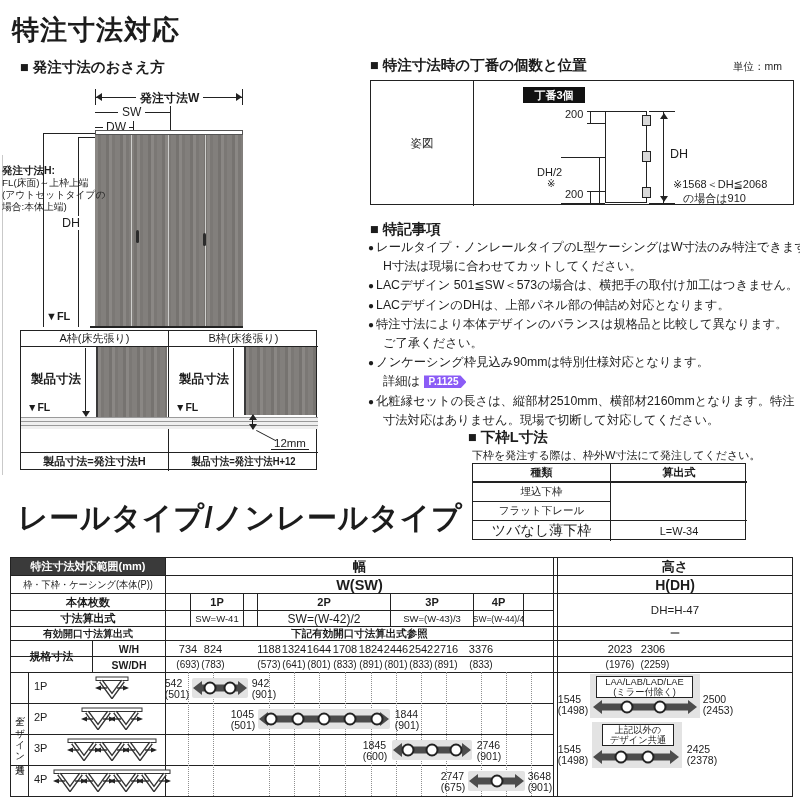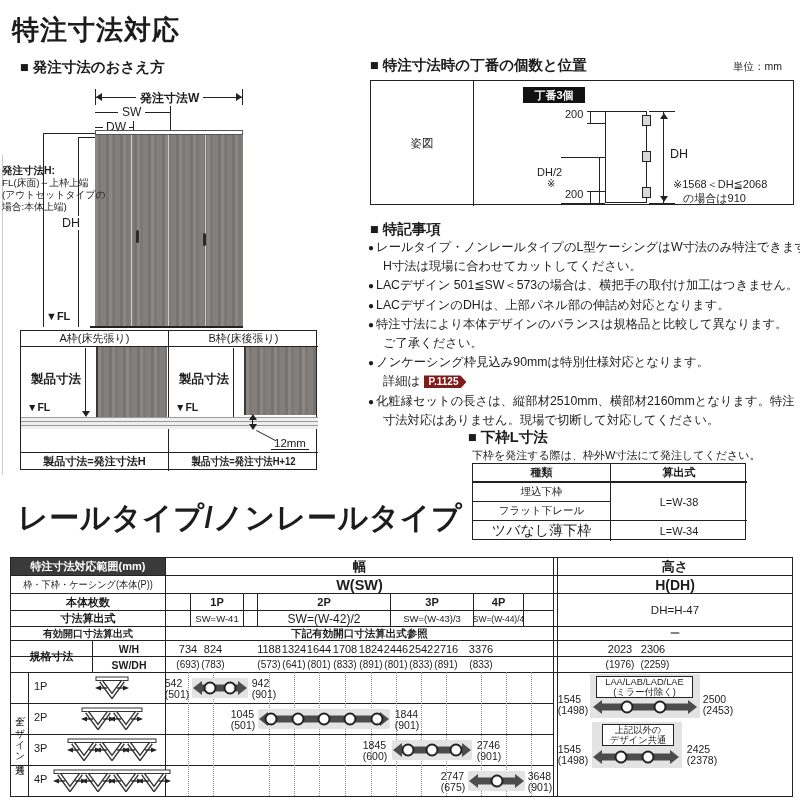--- a/index.html
+++ b/index.html
@@ -15,21 +15,21 @@
 .wood{background:repeating-linear-gradient(90deg,#8a8784 0 3px,#7b7875 3px 6px,#827f7c 6px 11px,#767370 11px 14px)}
 .floor{background:repeating-linear-gradient(180deg,#9a9a9a 0 1px,#efefef 1px 4px)}
 .band{position:absolute;background:#e3e3e3;border-radius:2px}
 .band .bar{position:absolute;left:6px;right:6px;top:50%;height:7px;transform:translateY(-50%);background:#4c4c4c}
 .band .ah{position:absolute;top:50%;width:0;height:0;border-top:7px solid transparent;border-bottom:7px solid transparent;transform:translateY(-50%)}
 .band .ah.l{left:1px;border-right:9px solid #4c4c4c}
 .band .ah.r{right:1px;border-left:9px solid #4c4c4c}
 .band .dot{position:absolute;top:50%;width:13px;height:13px;background:#fff;border:2px solid #222;border-radius:50%;transform:translate(-50%,-50%)}
 .mm{position:absolute;text-align:left;font-size:10.5px;line-height:11px;transform:translateX(-50%);white-space:nowrap}
 .badge{background:#111;color:#fff;font-weight:bold}
-.pbadge{display:inline-block;background:#7f1d1d;color:#fff;font-weight:bold;font-size:10px;line-height:13px;padding:0 8px 0 5px;clip-path:polygon(0 0,86% 0,100% 50%,86% 100%,0 100%)}
+.pbadge{display:inline-block;background:#8b5cf6;color:#fff;font-weight:bold;font-size:10px;line-height:13px;padding:0 8px 0 5px;clip-path:polygon(0 0,86% 0,100% 50%,86% 100%,0 100%)}
 .notes{position:absolute;left:368px;top:238px;width:430px;font-size:12.3px;line-height:19.2px;white-space:nowrap}
 .notes .bl::before{content:"●";font-size:10px;margin-right:2px}
 .notes .ind{padding-left:15px}
 .vtxt{writing-mode:vertical-rl;text-orientation:upright;letter-spacing:1px}
 .lblbox{position:absolute;background:#fff;border:1px solid #222;font-size:9.3px;line-height:10.5px;text-align:center;display:flex;flex-direction:column;justify-content:center;white-space:nowrap}
 .gray{position:absolute;background:#e3e3e3}
 .arr-d{position:absolute;width:0;height:0;border-left:4px solid transparent;border-right:4px solid transparent;border-top:6px solid #222}
 .arr-u{position:absolute;width:0;height:0;border-left:4px solid transparent;border-right:4px solid transparent;border-bottom:6px solid #222}
 .arr-l{position:absolute;width:0;height:0;border-top:4px solid transparent;border-bottom:4px solid transparent;border-right:6px solid #222}
 .arr-r{position:absolute;width:0;height:0;border-top:4px solid transparent;border-bottom:4px solid transparent;border-left:6px solid #222}
@@ -171,21 +171,20 @@
 <div class="t" style="left:472px;top:448px;font-size:11px">下枠を発注する際は、枠外W寸法にて発注してください。</div>
 <div class="abs" style="left:472px;top:463px;width:274px;height:77px;border:1.5px solid #222">
   <div class="ln" style="left:0;top:17px;width:274px;height:2px"></div>
   <div class="ln" style="left:137px;top:0;width:1px;height:77px"></div>
   <div class="ln" style="left:0;top:37px;width:137px;height:1px"></div>
   <div class="ln" style="left:0;top:56px;width:274px;height:1px"></div>
   <div class="cell b" style="left:0;top:0;width:137px;height:17px;font-size:11px">種類</div>
   <div class="cell b" style="left:138px;top:0;width:136px;height:17px;font-size:11px">算出式</div>
   <div class="cell" style="left:0;top:19px;width:137px;height:18px;font-size:10.5px">埋込下枠</div>
   <div class="cell" style="left:0;top:38px;width:137px;height:18px;font-size:10.5px">フラット下レール</div>
-  <div class="cell" style="left:138px;top:19px;width:136px;height:37px;font-size:11px">L=W-38</div>
   <div class="cell" style="left:0;top:57px;width:137px;height:19px;font-size:14px">ツバなし薄下枠</div>
   <div class="cell" style="left:138px;top:57px;width:136px;height:19px;font-size:11px">L=W-34</div>
 </div>
 
 <div class="t" style="left:18px;top:498px;font-size:30px;font-weight:600;letter-spacing:.5px">レールタイプ/ノンレールタイプ</div>
 
 <div class="abs" style="left:0;top:0;width:800px;height:800px">
 
   <div class="ln" style="left:10px;top:557px;width:782px;height:1px"></div>
   <div class="ln" style="left:10px;top:575px;width:782px;height:1px"></div>

